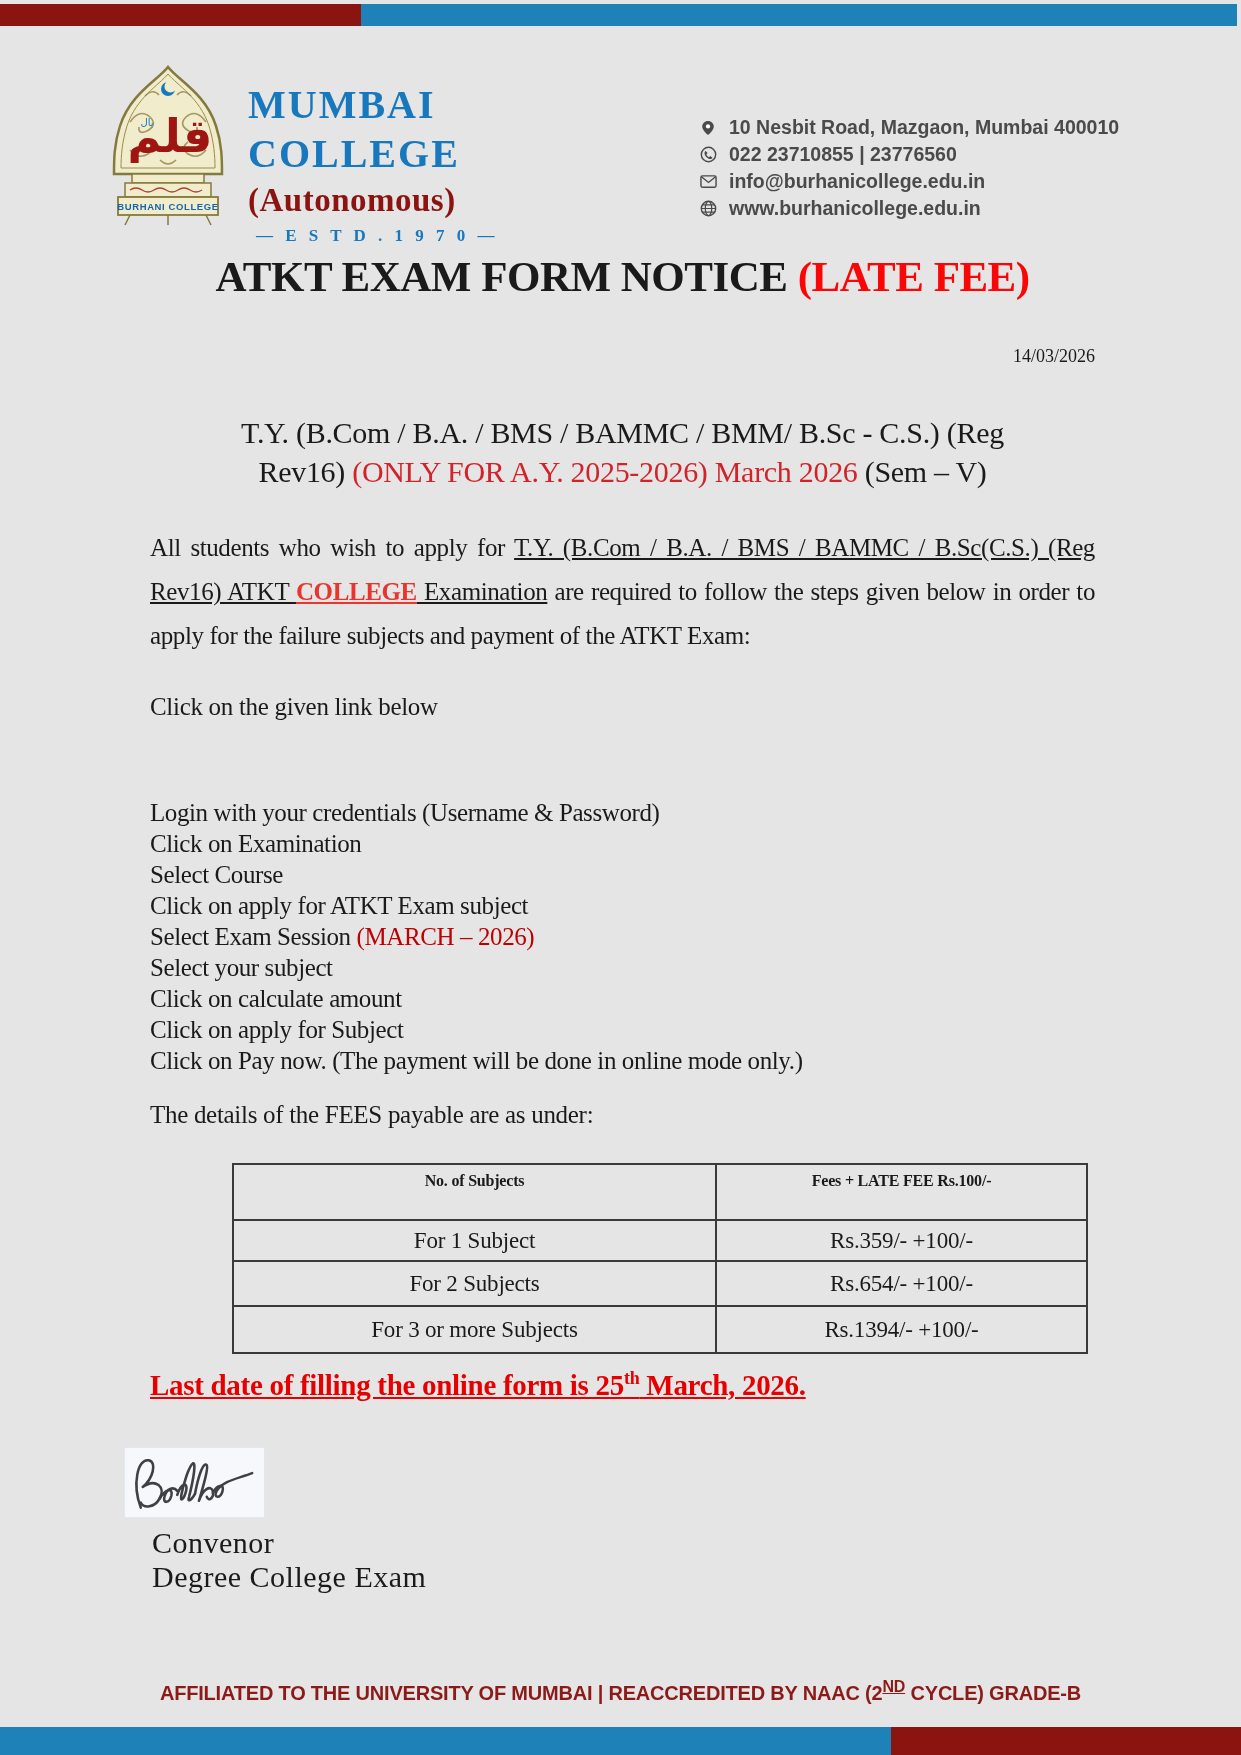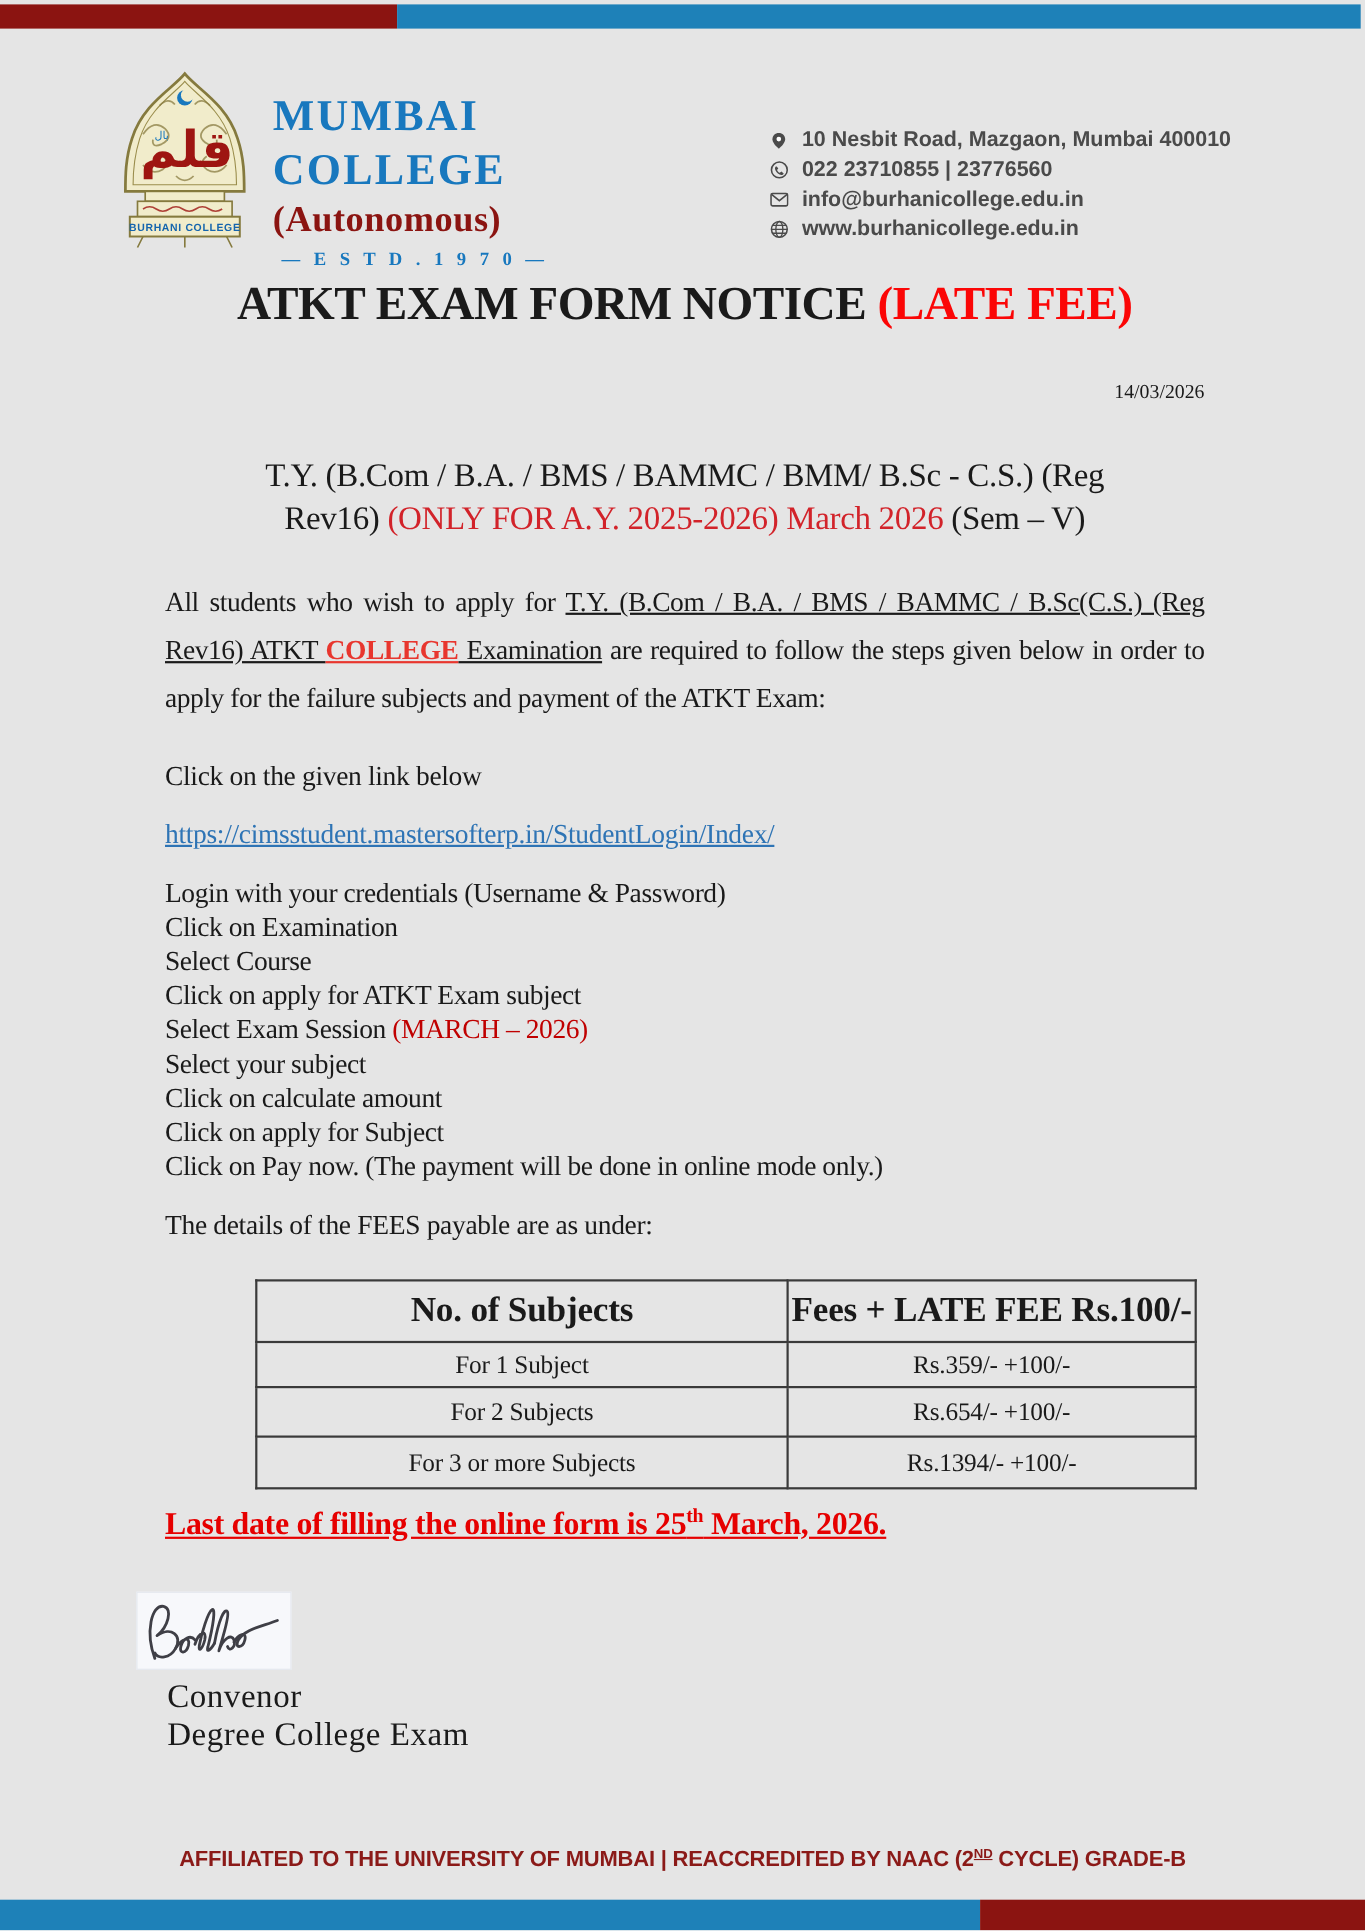--- a/index.html
+++ b/index.html
@@ -44,32 +44,32 @@
   .link-line{position:absolute;left:150px;top:745px;font-size:25px;letter-spacing:-0.3px;}
   .link-line a{color:var(--link-blue);text-decoration:underline;cursor:pointer;}
   .steps{position:absolute;left:150px;top:797px;width:945px;font-size:25px;letter-spacing:-0.4px;}
   .steps .step{line-height:31px;height:31px;white-space:nowrap;}
   .steps .red{color:var(--march-red);}
   .fees-intro{position:absolute;left:150px;top:1101px;font-size:25px;letter-spacing:-0.3px;}
 
   table.fees{position:absolute;left:232px;top:1163px;width:854px;border-collapse:collapse;table-layout:fixed;}
   table.fees th,table.fees td{border:2px solid #3a3a3a;text-align:center;font-family:"Liberation Serif",serif;}
   table.fees col.c1{width:483px;} table.fees col.c2{width:371px;}
-  table.fees th{height:56px;vertical-align:top;padding-top:7px;font-size:32px;font-weight:bold;letter-spacing:-0.2px;}
+  table.fees th{height:56px;vertical-align:top;padding-top:7px;font-size:16px;font-weight:bold;letter-spacing:-0.2px;}
   table.fees td{font-size:23px;letter-spacing:-0.2px;}
   table.fees tr.r1 td{height:41px;} table.fees tr.r2 td{height:45px;} table.fees tr.r3 td{height:47px;}
 
   .last-date{position:absolute;left:150px;top:1368px;font-size:29px;font-weight:bold;color:var(--lastdate-red);text-decoration:underline;letter-spacing:-0.3px;}
   .last-date sup{font-size:18px;}
 
   .signature{position:absolute;left:124px;top:1447px;width:141px;height:71px;background:#f7f8fb;border:1px solid #e3e7ee;}
   .signoff{position:absolute;left:152px;top:1526px;font-size:30px;line-height:34px;letter-spacing:0.5px;}
 
   .footer-text{position:absolute;left:0;top:1678px;width:1241px;text-align:center;font-family:"Liberation Sans",sans-serif;font-size:20px;font-weight:bold;color:var(--footer-maroon);letter-spacing:-0.2px;}
-  .footer-text sup{font-size:12px;text-decoration:underline;}
+  .footer-text sup{font-size:16px;text-decoration:underline;}
 </style>
 </head>
 <body>
 
 <div class="page">
 
   <div class="topbar">
     <div class="seg-red"></div>
     <div class="seg-blue"></div>
   </div>
@@ -156,23 +156,20 @@
     <div>
       <span>Rev16)    </span><span class="red">(ONLY FOR A.Y. 2025-2026) March 2026</span><span>  (Sem – V)</span>
     </div>
   </div>
 
   <div class="para">
     <span>All students who wish to apply for </span><span class="u">T.Y. (B.Com / B.A. / BMS / BAMMC / B.Sc(C.S.) (Reg Rev16) ATKT </span><span class="red">COLLEGE</span><span class="u"> Examination</span><span> are required to follow the steps given below in order to apply for the failure subjects and payment of the ATKT Exam:</span>
   </div>
 
   <div class="link-intro">Click on the given link below</div>
-  <div class="link-line">
-    <a>https://cimsstudent.mastersofterp.in/StudentLogin/Index/</a>
-  </div>
 
   <div class="steps">
     <div class="step">Login with your  credentials (Username &amp; Password)</div>
     <div class="step">Click on Examination</div>
     <div class="step">Select Course</div>
     <div class="step">Click on apply for ATKT Exam subject</div>
     <div class="step">
       <span>Select Exam Session </span><span class="red">(MARCH – 2026)</span>
     </div>
     <div class="step">Select your subject</div>

